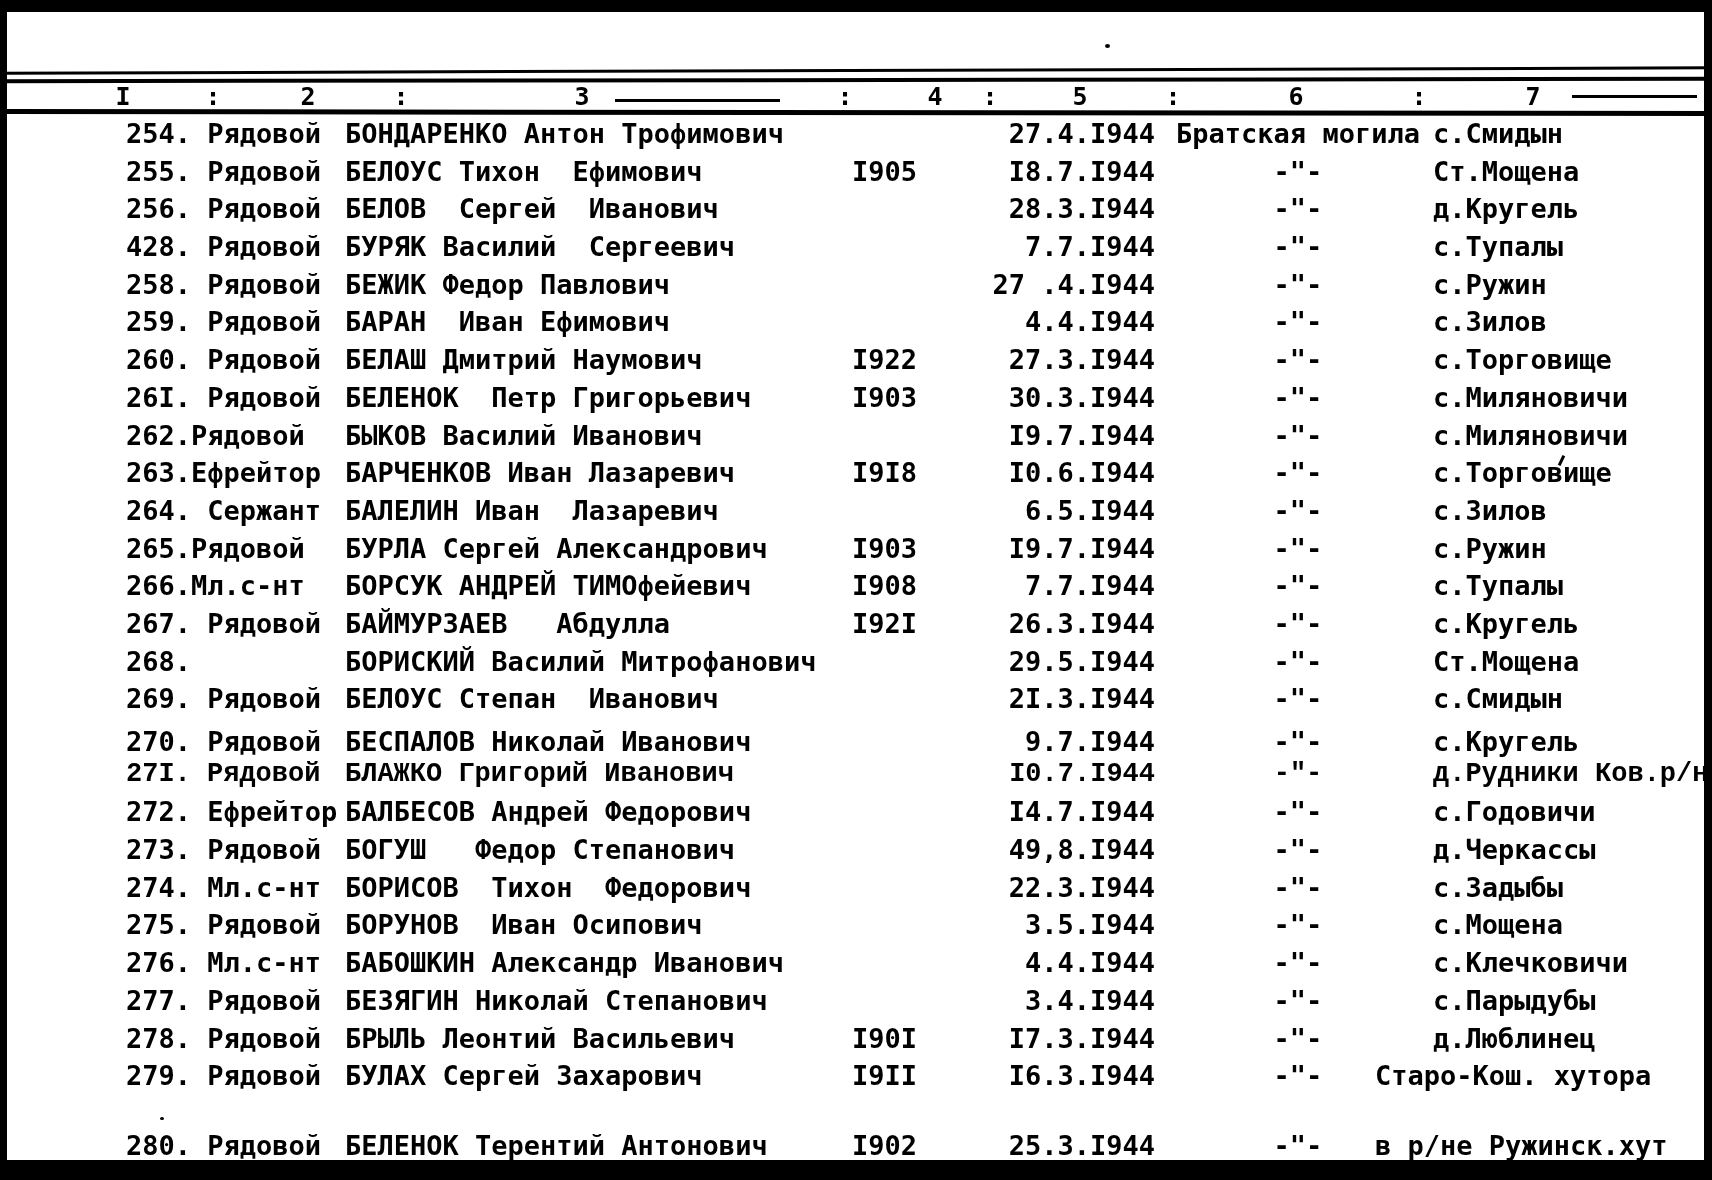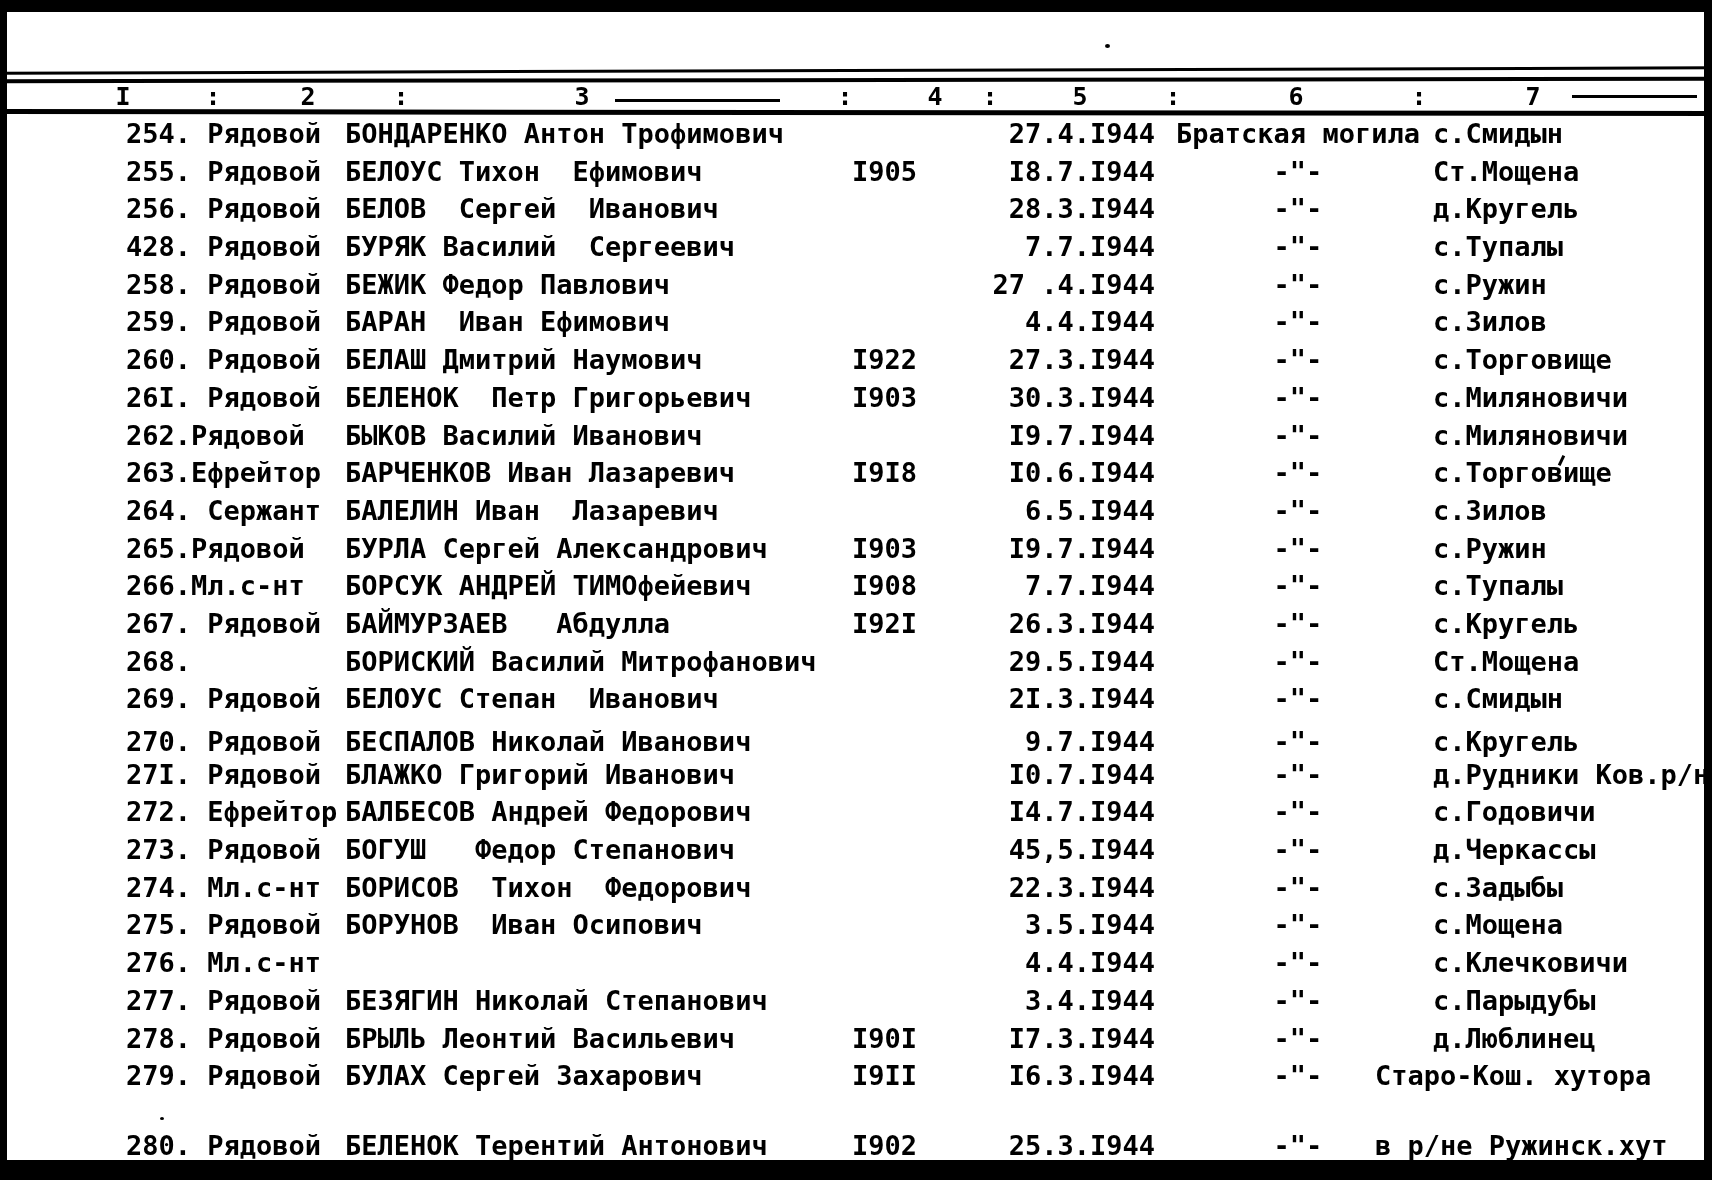--- a/index.html
+++ b/index.html
@@ -197,57 +197,58 @@
         <span class="c6">-"-</span>
         <span class="c7">с.Смидын</span>
       </div>
       <div class="row" style="top: 728px; padding-left: 32px;">
         <span class="c1">270. Рядовой</span>
         <span class="c3">БЕСПАЛОВ Николай Иванович</span>
         <span class="c5">9.7.I944</span>
         <span class="c6">-"-</span>
         <span class="c7">с.Кругель</span>
       </div>
-      <div class="row" style="top: 760.73px;">
+      <div class="row" style="top: 760.73px; font-family: Liberation Mono, monospace;">
         <span class="c1">27I. Рядовой</span>
         <span class="c3">БЛАЖКО Григорий Иванович</span>
         <span class="c5">I0.7.I944</span>
         <span class="c6">-"-</span>
         <span class="c7">д.Рудники Ков.р/н</span>
       </div>
       <div class="row" style="top: 798.42px;">
         <span class="c1">272. Ефрейтор</span>
         <span class="c3">БАЛБЕСОВ Андрей Федорович</span>
         <span class="c5">I4.7.I944</span>
         <span class="c6">-"-</span>
         <span class="c7">с.Годовичи</span>
       </div>
       <div class="row" style="top: 836.11px;">
         <span class="c1">273. Рядовой</span>
         <span class="c3">БОГУШ   Федор Степанович</span>
-        <span class="c5">45,5.I944</span>
+        <span class="c5">49,8.I944</span>
         <span class="c6">-"-</span>
         <span class="c7">д.Черкассы</span>
       </div>
       <div class="row" style="top: 873.8px;">
         <span class="c1">274. Мл.с-нт</span>
         <span class="c3">БОРИСОВ  Тихон  Федорович</span>
         <span class="c5">22.3.I944</span>
         <span class="c6">-"-</span>
         <span class="c7">с.Задыбы</span>
       </div>
       <div class="row" style="top: 911.49px;">
         <span class="c1">275. Рядовой</span>
         <span class="c3">БОРУНОВ  Иван Осипович</span>
         <span class="c5">3.5.I944</span>
         <span class="c6">-"-</span>
         <span class="c7">с.Мощена</span>
       </div>
       <div class="row" style="top: 949.18px;">
         <span class="c1">276. Мл.с-нт</span>
+        <span class="c3">БАБОШКИН Александр Иванович</span>
         <span class="c5">4.4.I944</span>
         <span class="c6">-"-</span>
         <span class="c7">с.Клечковичи</span>
       </div>
       <div class="row" style="top: 986.87px;">
         <span class="c1">277. Рядовой</span>
         <span class="c3">БЕЗЯГИН Николай Степанович</span>
         <span class="c5">3.4.I944</span>
         <span class="c6">-"-</span>
         <span class="c7">с.Парыдубы</span>

